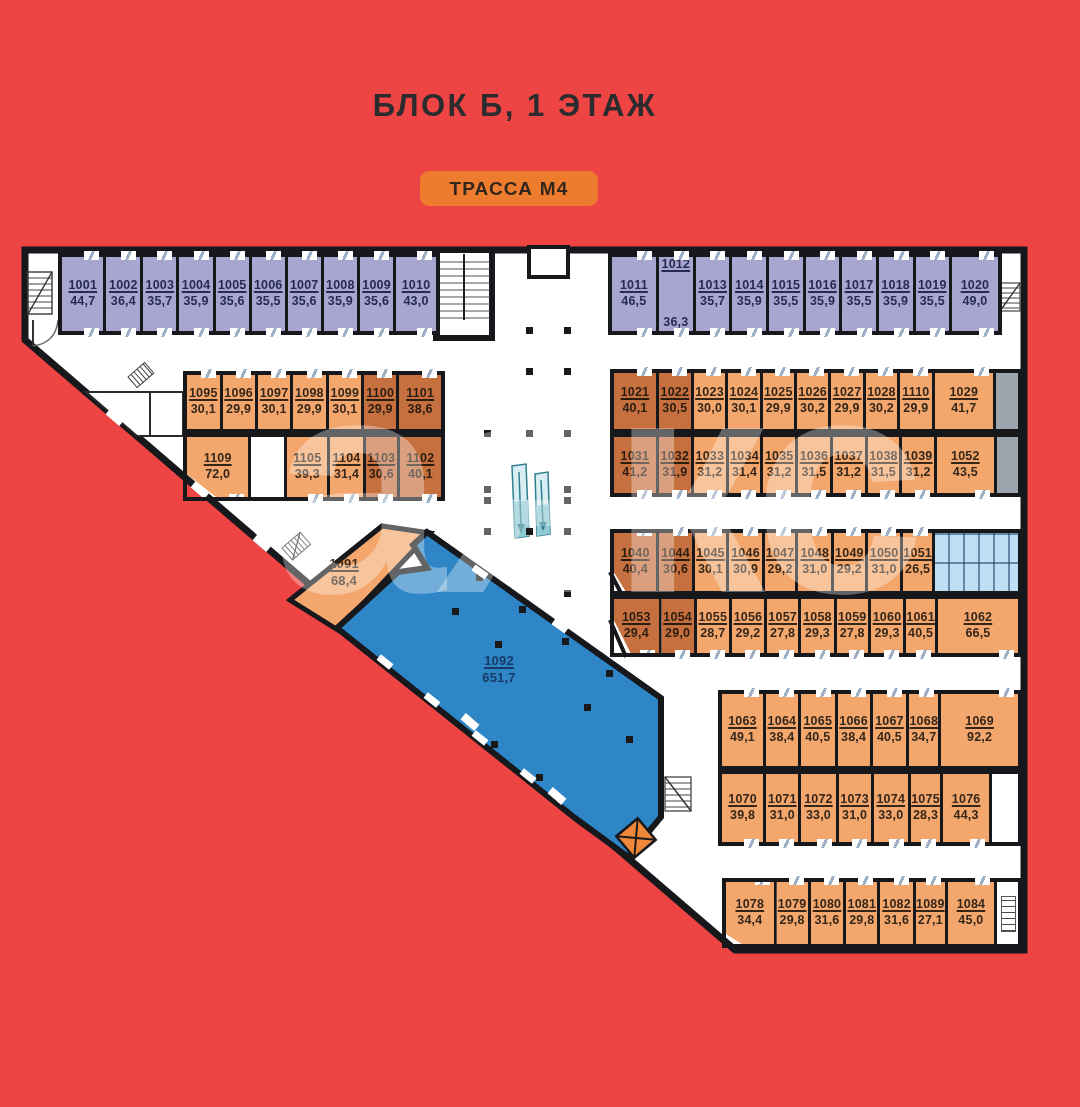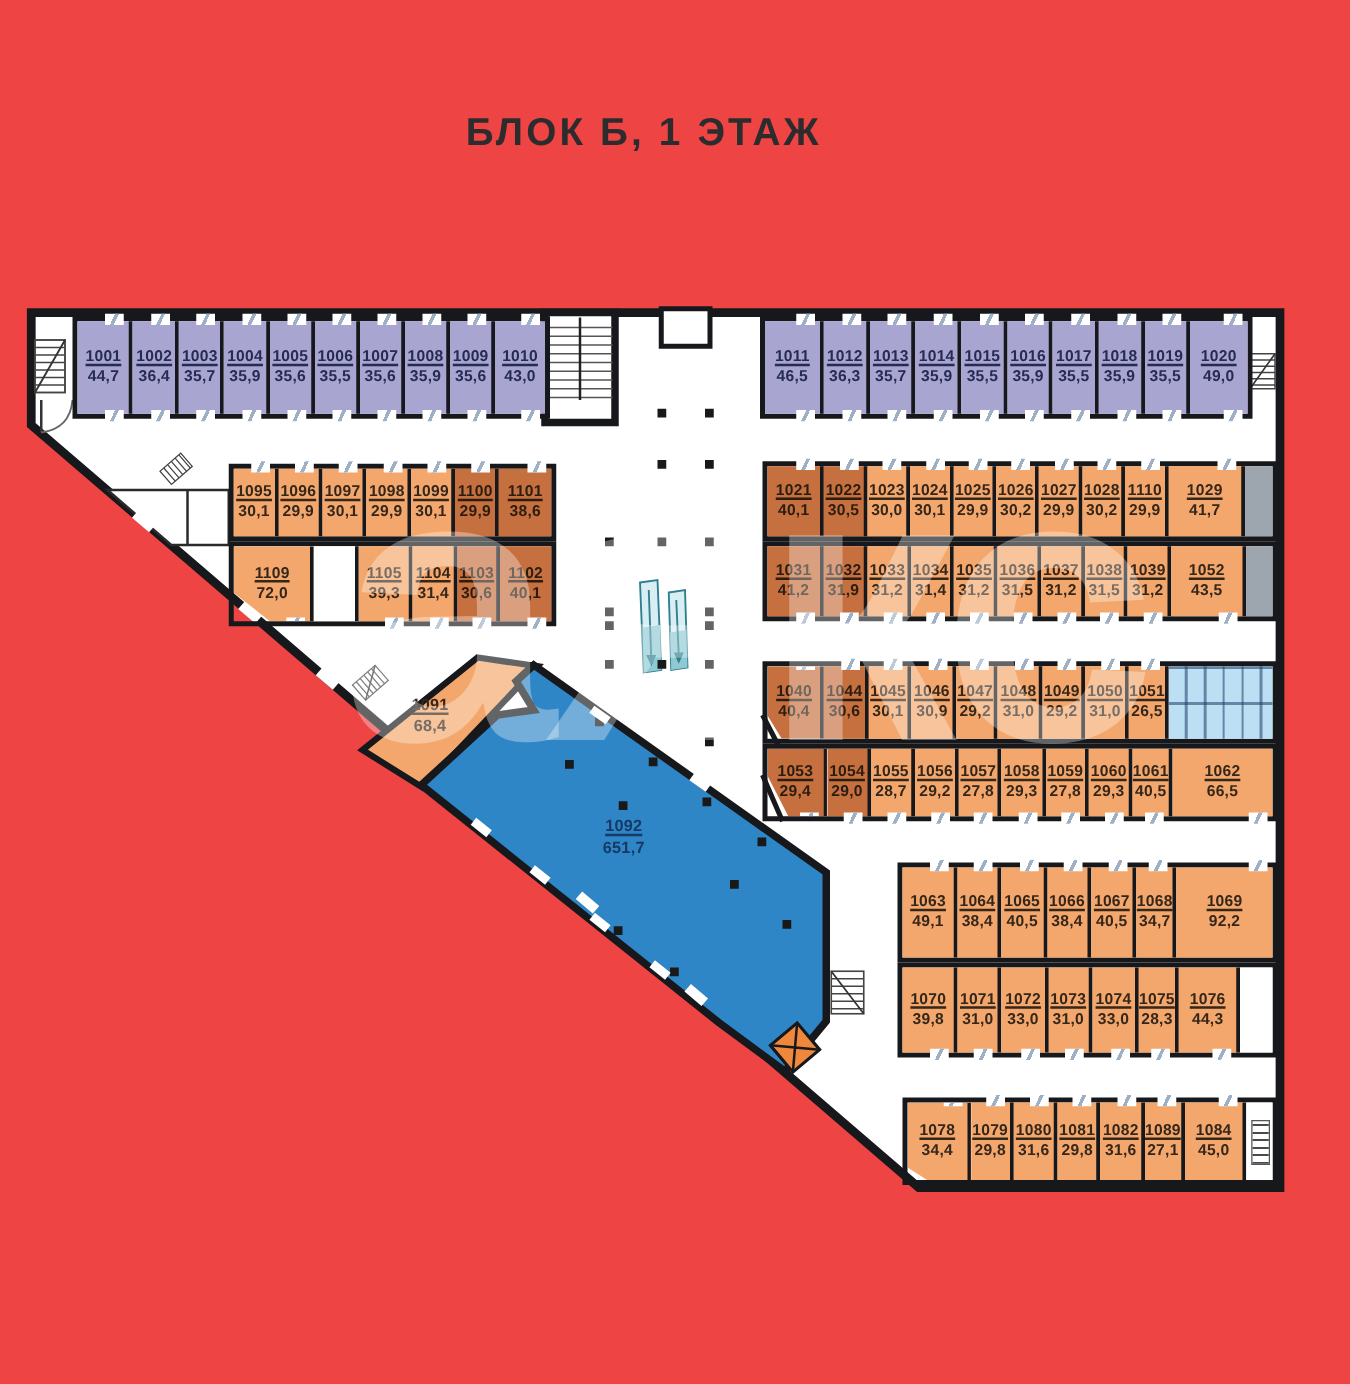--- a/index.html
+++ b/index.html
@@ -48,20 +48,21 @@
   .watermark{position:absolute;left:130px;top:330px;width:930px;z-index:6;text-align:center;
     font-size:310px;font-weight:700;letter-spacing:-8px;line-height:1;color:rgba(255,255,255,0.33);
     pointer-events:none;user-select:none}
 </style>
 </head>
 <body>
 
 <div id="canvas">
 
   <div class="title">БЛОК Б, 1 ЭТАЖ</div>
+  <div class="badge">ТРАССА М4</div>
 
   <svg class="plan" width="1080" height="1107" viewBox="0 0 1080 1107">
 
     <path d="M25,250 H1024 V950 H735 L25,340 Z" fill="#ffffff" stroke="var(--wall)" stroke-width="7" stroke-linejoin="miter"></path>
 
     <g>
       <polygon points="86,392 183,392 183,436 137,436" fill="#ffffff" stroke="#2a2a2a" stroke-width="2"></polygon>
       <path d="M150,392 V436" stroke="#2a2a2a" stroke-width="2"></path>
     </g>
 
@@ -264,21 +265,21 @@
         <div class="area">43,0</div>
       </div>
     </div>
     <div class="row" style="left: 608px; top: 253px; width: 394px; height: 82px;">
       <div class="cell v-purple" style="flex: 46.5 1 0px;">
         <div class="notch top"></div>
         <div class="notch bottom"></div>
         <div class="num">1011</div>
         <div class="area">46,5</div>
       </div>
-      <div class="cell v-purple" style="flex: 36.3 1 0px;">
+      <div class="cell v-purple" style="flex: 36.3 1 0px; justify-content: space-between;">
         <div class="notch top"></div>
         <div class="notch bottom"></div>
         <div class="num">1012</div>
         <div class="area">36,3</div>
       </div>
       <div class="cell v-purple" style="flex: 35.7 1 0px;">
         <div class="notch top"></div>
         <div class="notch bottom"></div>
         <div class="num">1013</div>
         <div class="area">35,7</div>

